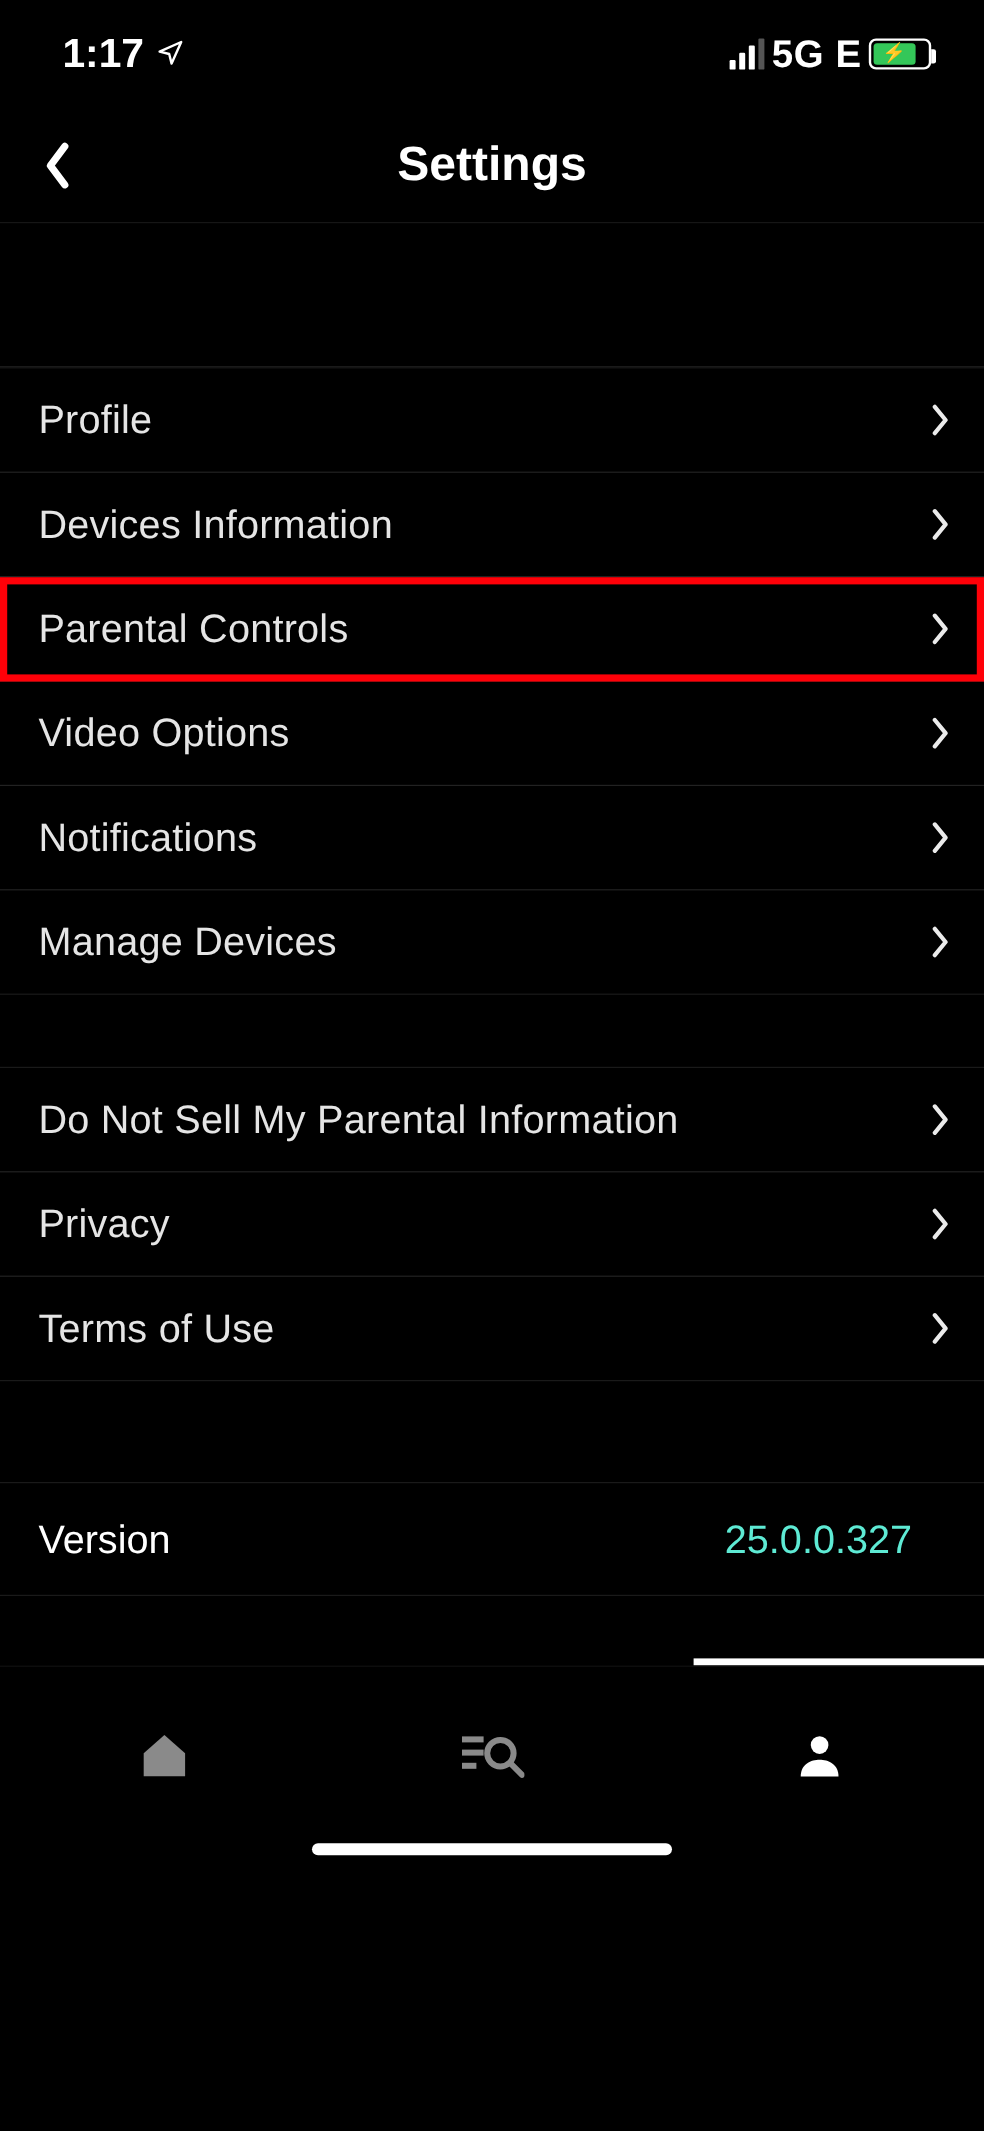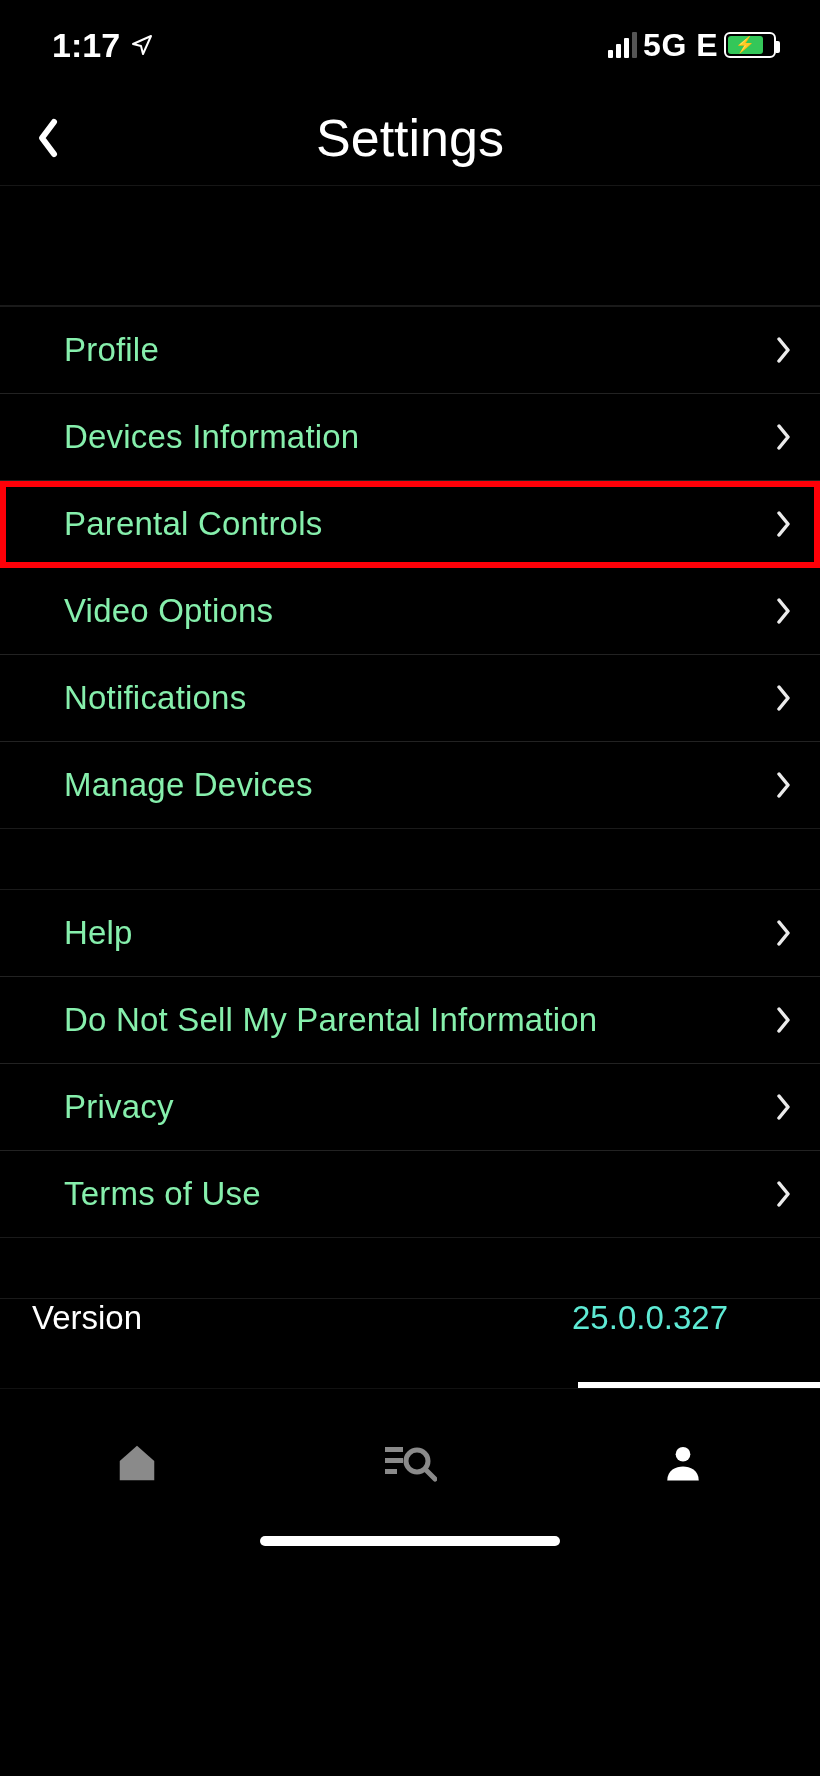--- a/index.html
+++ b/index.html
@@ -51,52 +51,53 @@
     .nav-header {
       height: 96px;
       position: relative;
       display:flex; align-items:center; justify-content:center;
       border-bottom: 1px solid #161616;
     }
     .back-btn {
       position:absolute; left:18px; top:50%; transform:translateY(-50%);
       width:60px; height:60px; display:flex; align-items:center; justify-content:center;
     }
-    .page-title { font-size: 52px; font-weight:400; }
+    .page-title { font-size: 40px; font-weight:700; }
 
     
     .spacer { height: 120px; border-bottom:1px solid #1a1a1a;}
     .section { border-top:1px solid #1a1a1a; }
     .row {
       height: 87px;
       display:flex; align-items:center; justify-content:space-between;
       padding: 0 28px 0 32px;
       border-bottom: 1px solid #222;
       font-size: 33px;
       font-weight: 400;
       letter-spacing: 0.2px;
     }
     .row:last-child{ border-bottom: 1px solid #1a1a1a;}
-    .row-label{ color:#86efac;margin-left:32px; }
+    .row-label{ color:#e5e5e5; }
     .chevron { color:#fff; opacity:0.92; }
     .chevron svg { display:block; }
     .section-gap { height: 60px; }
 
     .highlight {
       outline: 6px solid #ff0008;
       outline-offset: -6px;
     }
 
     .version-row {
       height: 95px;
-      display:flex; align-items:flex-start; justify-content:space-between;
-      padding: 0 92px 0 32px;
+      display:flex; align-items:center; justify-content:space-between;
+      padding: 0 60px 0 32px;
       border-top:1px solid #1a1a1a;
       border-bottom:1px solid #1a1a1a;
       font-size: 33px;
+      margin-top: 24px;
     }
     .version-val { color:#5eead4; }
 
     
     .tab-indicator {
       position:absolute;
       top: 1382px;
       right:0;
       width: 242px;
       height: 6px;
@@ -218,28 +219,20 @@
         <span class="chevron">
           <svg width="16" height="28" viewBox="0 0 16 28">
             <path d="M3 3 L12 14 L3 25" stroke="#fff" stroke-width="3.5" fill="none" stroke-linecap="round" stroke-linejoin="round"></path>
           </svg>
         </span>
       </div>
     </div>
     <div class="section-gap"></div>
     <div class="section">
       <div class="row">
-        <span class="row-label">Help</span>
-        <span class="chevron">
-          <svg width="16" height="28" viewBox="0 0 16 28">
-            <path d="M3 3 L12 14 L3 25" stroke="#fff" stroke-width="3.5" fill="none" stroke-linecap="round" stroke-linejoin="round"></path>
-          </svg>
-        </span>
-      </div>
-      <div class="row">
         <span class="row-label">Do Not Sell My Parental Information</span>
         <span class="chevron">
           <svg width="16" height="28" viewBox="0 0 16 28">
             <path d="M3 3 L12 14 L3 25" stroke="#fff" stroke-width="3.5" fill="none" stroke-linecap="round" stroke-linejoin="round"></path>
           </svg>
         </span>
       </div>
       <div class="row">
         <span class="row-label">Privacy</span>
         <span class="chevron">

